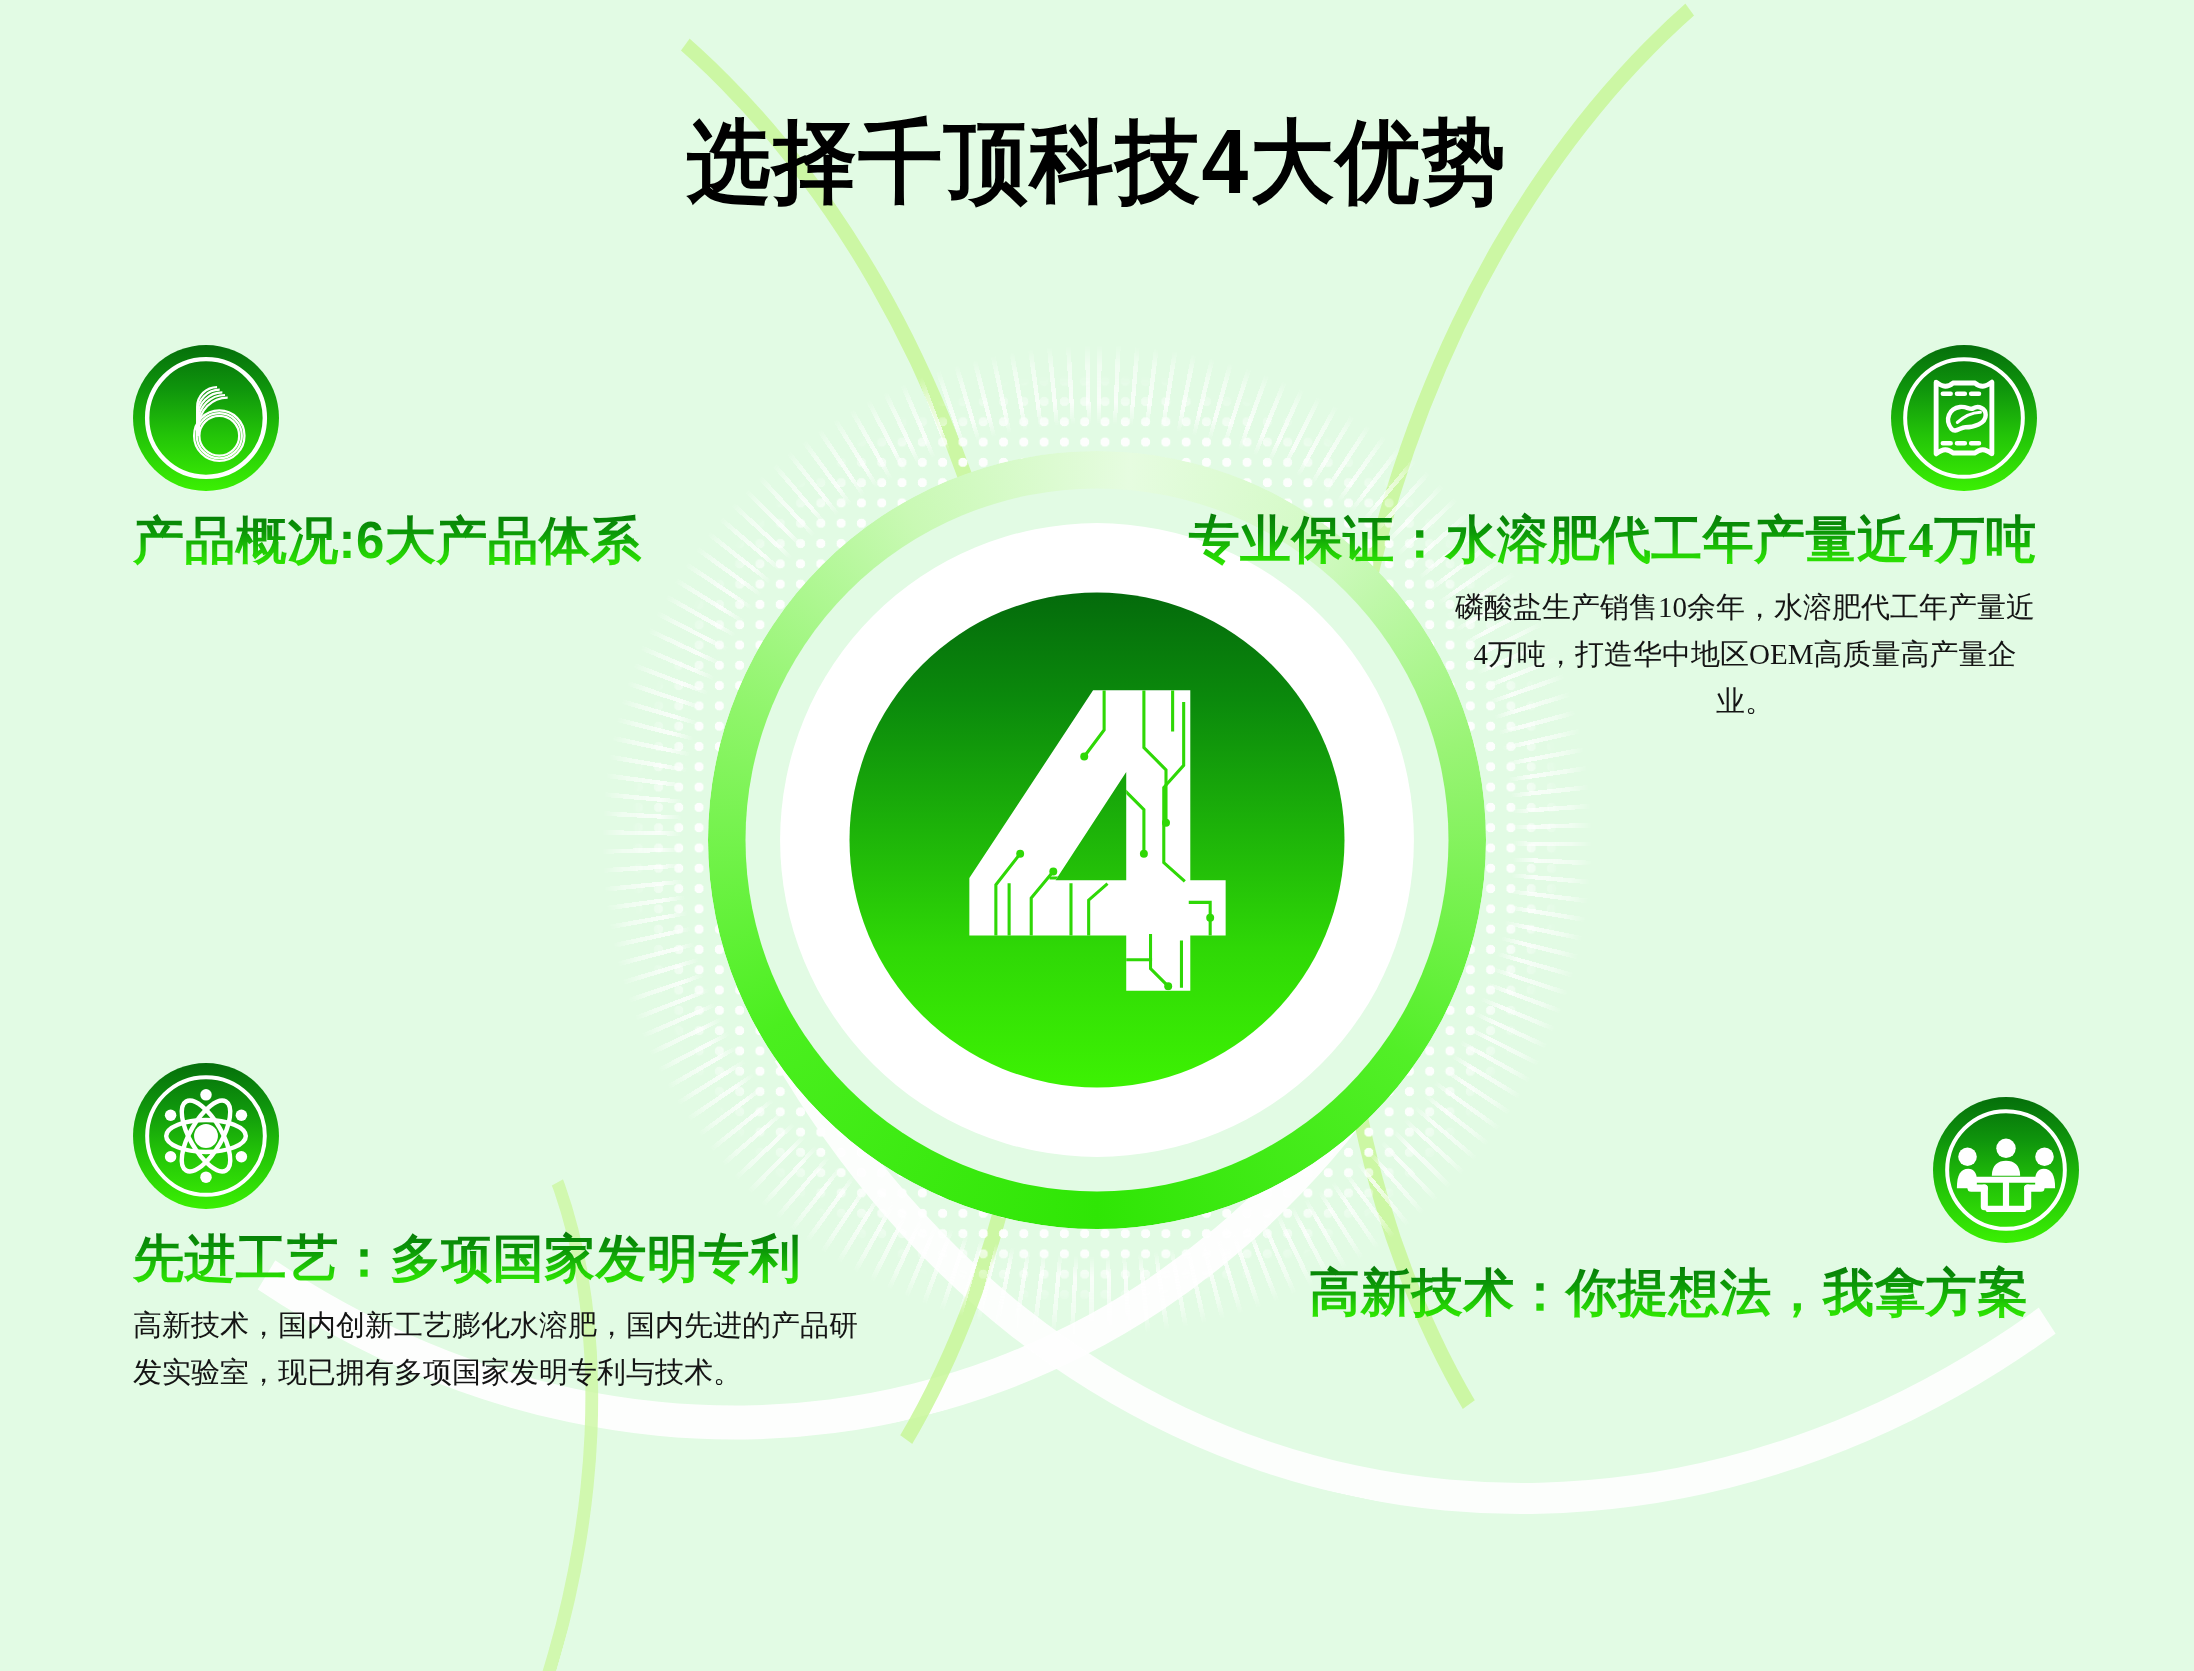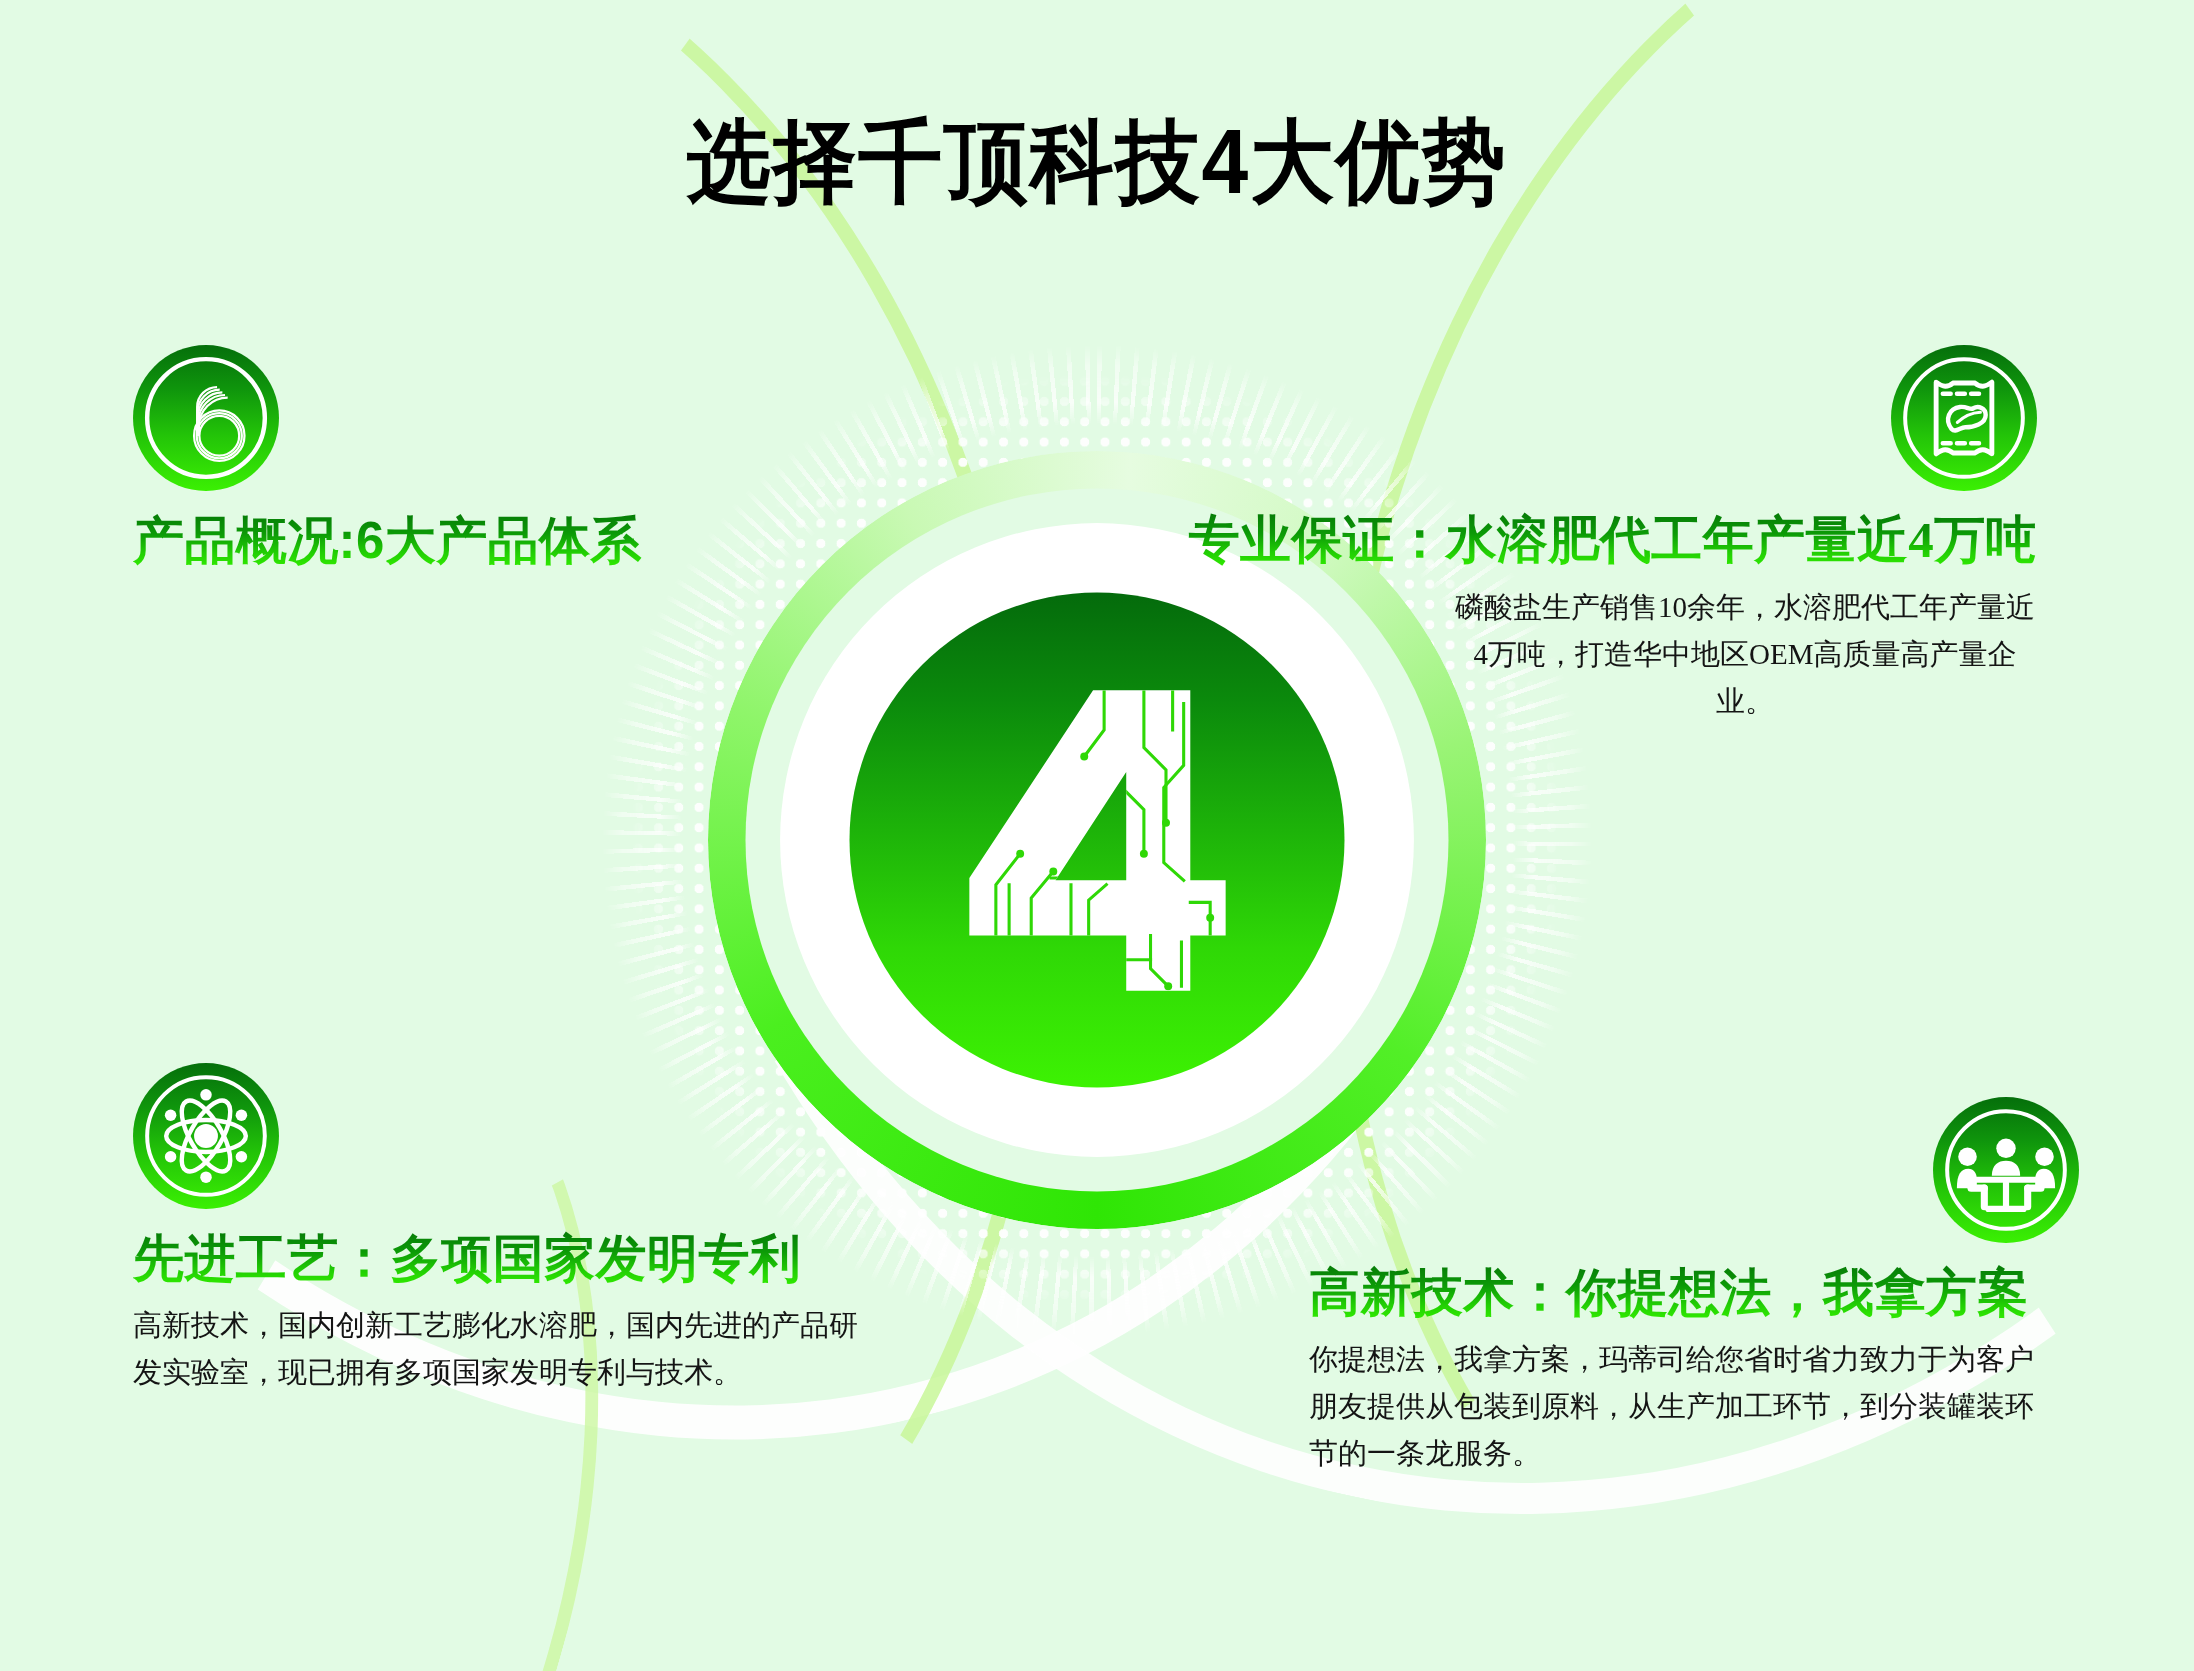--- a/index.html
+++ b/index.html
@@ -322,15 +322,14 @@
         <rect x="108" y="198" width="16" height="58" rx="8"></rect>
 
         <circle cx="252" cy="135" r="21"></circle>
         <path d="M276 206 C276 176 268 162 250 162 C238 162 231 172 231 186 L231 206 Z"></path>
         <rect x="206" y="198" width="46" height="16" rx="8"></rect>
         <rect x="206" y="198" width="16" height="58" rx="8"></rect>
       </g>
     </svg>
   </div>
   <div class="quad-heading">高新技术：你提想法，我拿方案</div>
-  <div class="quad-body">你提想法，我拿方案，玛蒂司给您省时省力致力于为客户朋友提供从包装到原料，从生产加工环节，到分装罐装环节的一条龙服务。</div>
 </div>
 
 
 </body></html>

